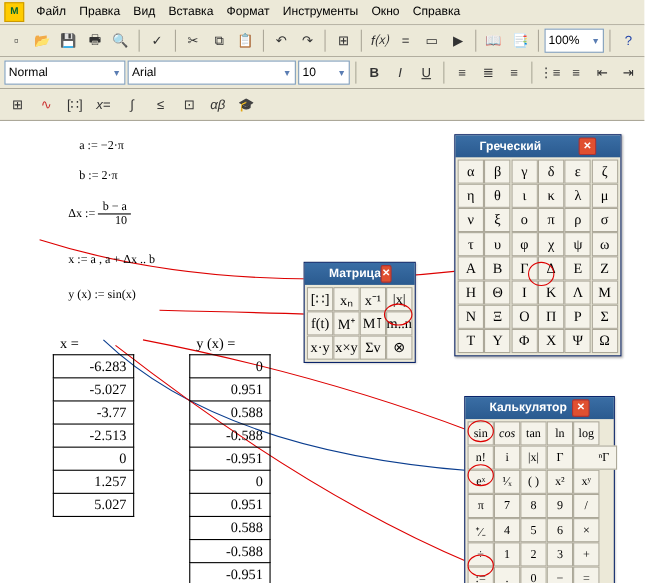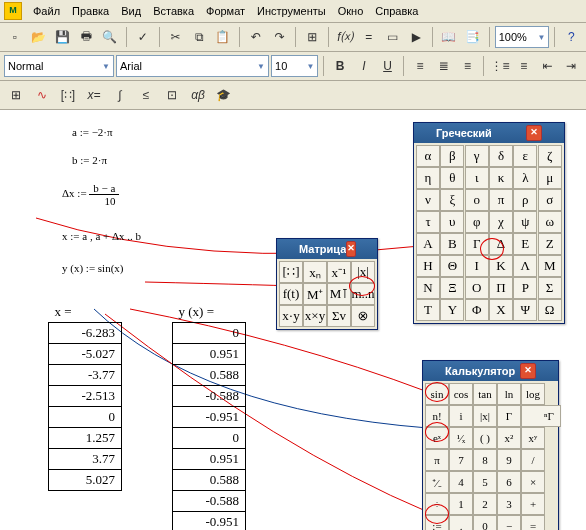--- a/index.html
+++ b/index.html
@@ -156,23 +156,20 @@
           <td>-3.77</td>
         </tr>
         <tr>
           <td>-2.513</td>
         </tr>
         <tr>
           <td>0</td>
         </tr>
   <tr>
           <td>1.257</td>
-        </tr>
-  <tr>
-          <td>3.77</td>
         </tr>
         <tr>
           <td>5.027</td>
         </tr>
 
 </tbody>
     </table>
 
 <table class="tbl" style="left:172px;top:192px">
   <tbody>
@@ -291,21 +288,21 @@
       </div>
 </div>
 
 <div class="palette" style="left:422px;top:250px;width:135px">
   <div class="titlebar">
         <span>Калькулятор</span>
         <div class="close">✕</div>
       </div>
   <div class="grid" id="calc-grid" style="grid-template-columns:repeat(5,1fr)">
         <div class="cell" style="font-size: 11px;">sin</div>
-        <div class="cell" style="font-size: 11px;">cos</div>
+        <div class="cell" style="font-size: 11px; font-style: italic;">cos</div>
         <div class="cell" style="font-size: 11px;">tan</div>
         <div class="cell" style="font-size: 11px;">ln</div>
         <div class="cell" style="font-size: 11px;">log</div>
         <div class="cell" style="font-size: 11px;">n!</div>
         <div class="cell" style="font-size: 11px;">i</div>
         <div class="cell" style="font-size: 11px;">|x|</div>
         <div class="cell" style="font-size: 11px;">Γ</div>
         <div class="cell" style="font-size: 11px; padding-left: 16px;">ⁿΓ</div>
         <div class="cell" style="font-size: 11px;">eˣ</div>
         <div class="cell" style="font-size: 11px;">¹⁄ₓ</div>

